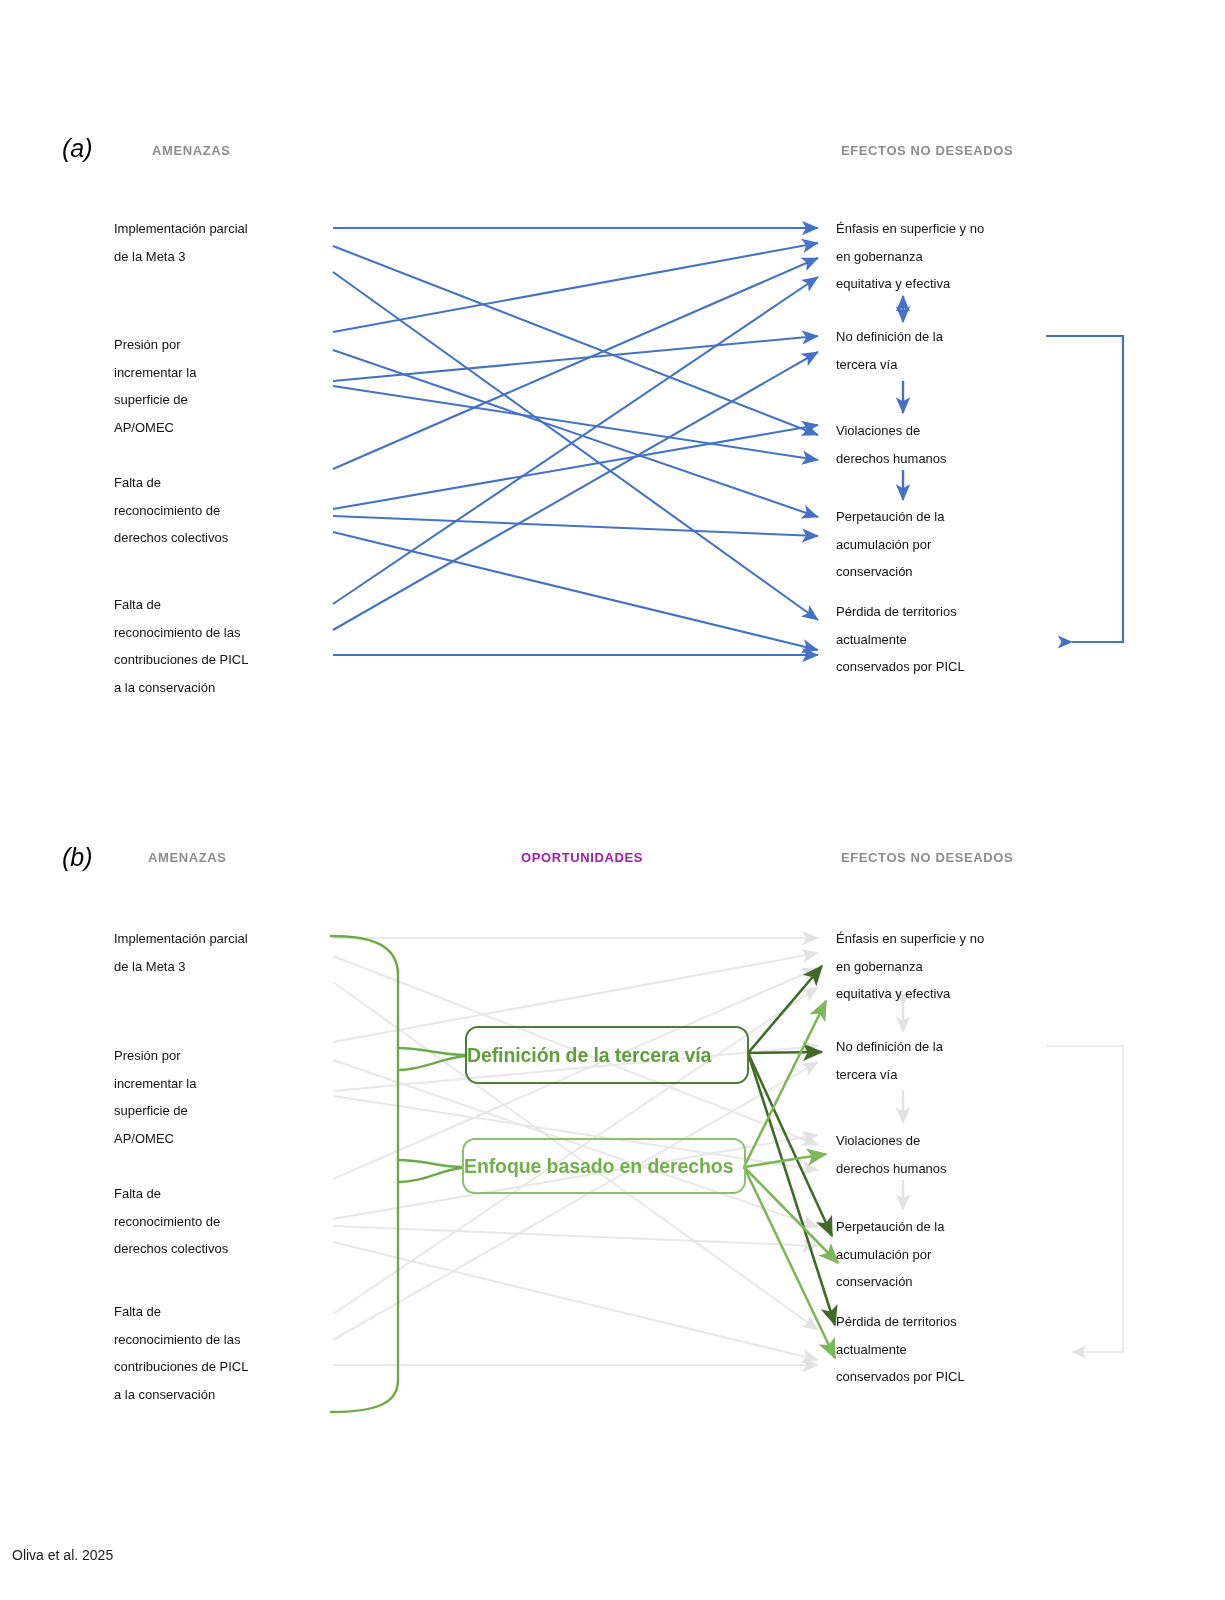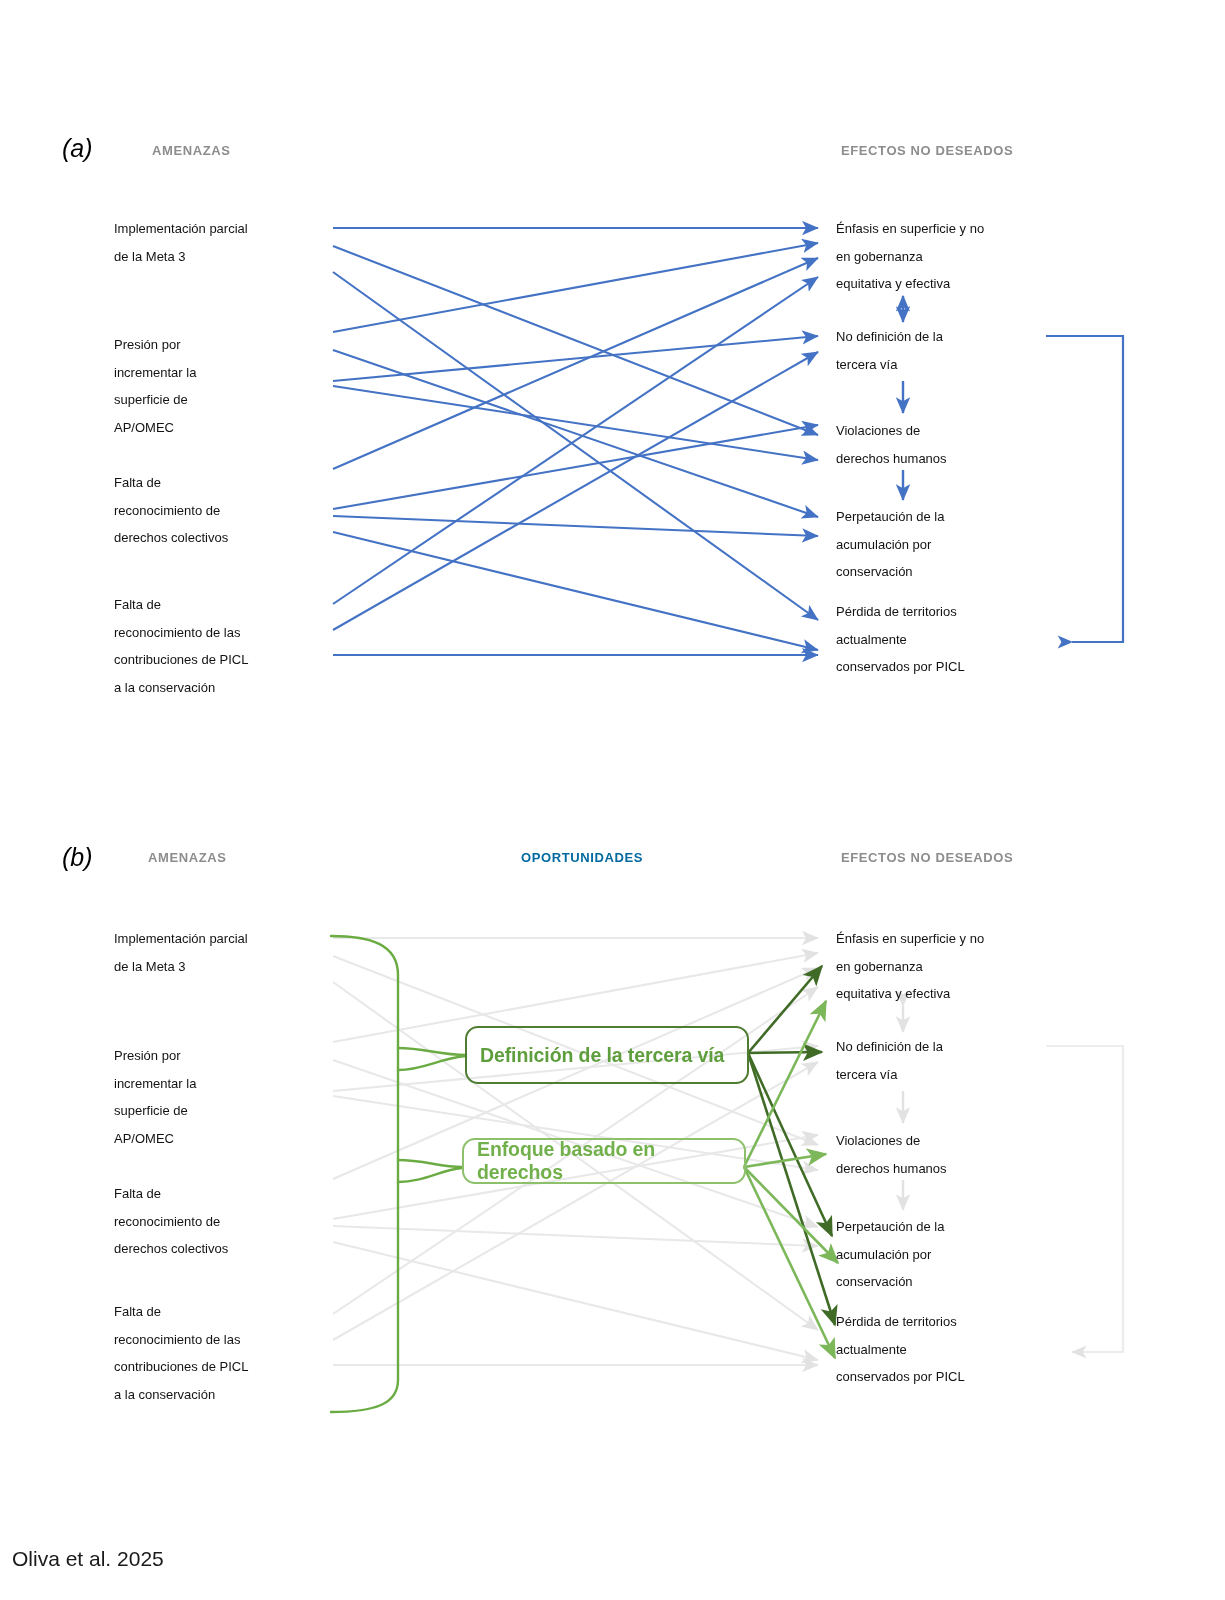--- a/index.html
+++ b/index.html
@@ -3,28 +3,28 @@
 <meta charset="utf-8">
 <style>
   html,body{margin:0;padding:0;background:#ffffff;}
   body{width:1225px;height:1600px;position:relative;
        font-family:"Liberation Sans","DejaVu Sans",sans-serif;
        -webkit-font-smoothing:antialiased;}
   .panel{position:absolute;left:0;top:0;width:1225px;}
   .svg-layer{position:absolute;left:0;top:0;width:1225px;height:1600px;pointer-events:none;}
   .panel-letter{position:absolute;font-style:italic;font-size:25px;color:#000;}
   .col-head{position:absolute;font-size:13px;letter-spacing:.6px;color:#8d8d8d;font-weight:600;}
-  .col-head.green{color:#0369a1;}
+  .col-head.green{color:#a21caf;}
   .node-label{position:absolute;font-size:13px;line-height:27.5px;color:#131313;white-space:pre-line;}
   .gbox{position:absolute;border:2.2px solid #4e7d32;border-radius:13px;
         display:flex;align-items:center;box-sizing:border-box;background:transparent;}
   .gbox.light{border-color:#8cc06a;}
-  .gbox span{font-size:19.5px;font-weight:bold;color:#5f9e3d;padding-left:13px;letter-spacing:-.1px;}
+  .gbox span{font-size:19.5px;font-weight:bold;color:#5f9e3d;letter-spacing:-.1px;}
   .gbox.light span{color:#71b04b;}
-  .footer{position:absolute;font-size:21px;color:#1a1a1a;}
+  .footer{position:absolute;font-size:14px;color:#1a1a1a;}
 </style>
 </head>
 <body>
 
 <svg class="svg-layer" viewBox="0 0 1225 1600">
   <defs>
     <marker id="ah-blue" markerWidth="9" markerHeight="9" refX="7.6" refY="3.4" orient="auto">
       <path d="M0,0 L8,3.4 L0,6.8 L1.9,3.4 Z" fill="#4472c4"></path>
     </marker>
     <marker id="ah-blue-s" markerWidth="8" markerHeight="8" refX="6.6" refY="3" orient="auto">
@@ -178,21 +178,21 @@
 reconocimiento de
 derechos colectivos</div>
   <div class="node-label" style="left:114px;top:1298px;width:240px">Falta de
 reconocimiento de las
 contribuciones de PICL
 a la conservación</div>
 
   <div class="gbox" style="left:465px;top:1026px;width:284px;height:58px">
     <span>Definición de la tercera vía</span>
   </div>
-  <div class="gbox light" style="left:462px;top:1138px;width:284px;height:46px">
+  <div class="gbox light" style="left:462px;top:1138px;width:284px;height:56px">
     <span>Enfoque basado en derechos</span>
   </div>
 
   <div class="node-label" style="left:836px;top:925px;width:260px">Énfasis en superficie y no
 en gobernanza
 equitativa y efectiva</div>
   <div class="node-label" style="left:836px;top:1033px;width:260px">No definición de la
 tercera vía</div>
   <div class="node-label" style="left:836px;top:1127px;width:260px"> Violaciones de
  derechos humanos</div>

